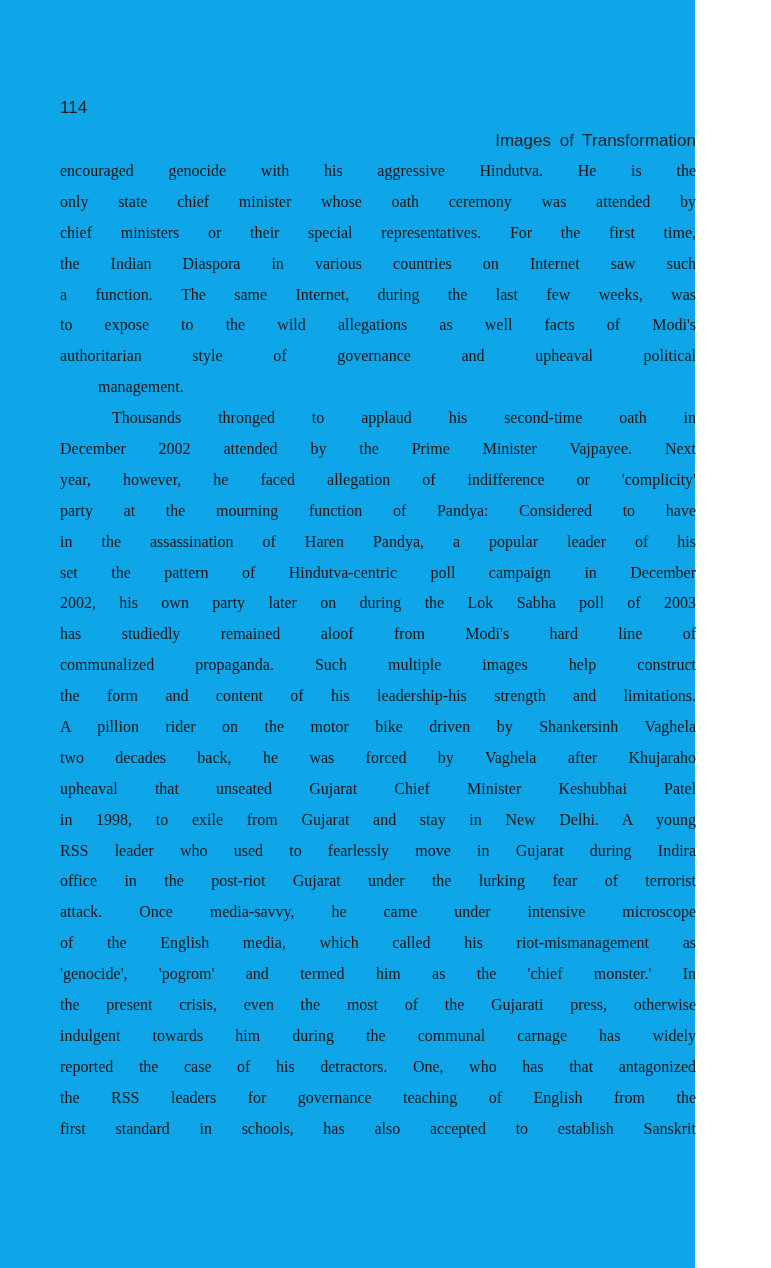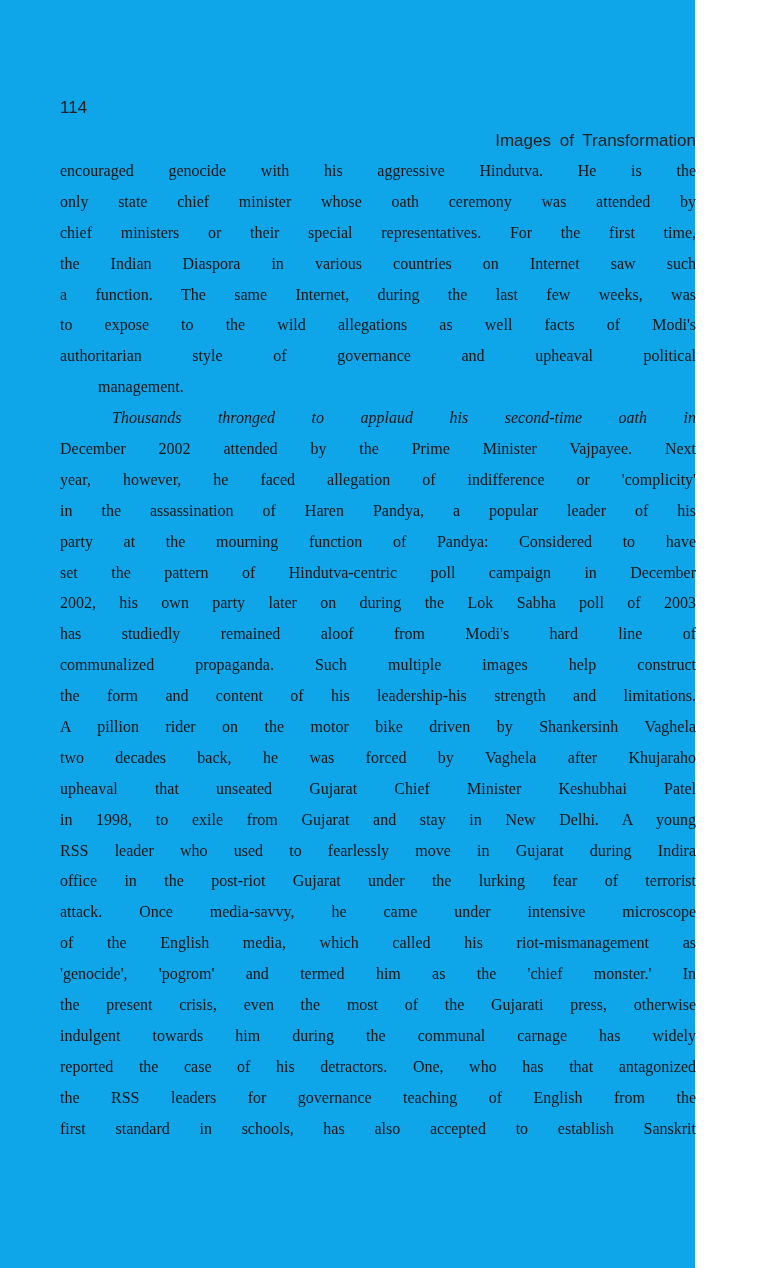--- a/index.html
+++ b/index.html
@@ -60,21 +60,20 @@
       text-align: justify;
       text-align-last: justify;
       overflow: visible;
     }
     .line.last {
       text-align-last: left;
       margin-left: 38px;
     }
     .line.indent {
       padding-left: 52px;
-      font-style: italic;
     }
   </style>
 </head>
 <body>
 
 <div class="page">
 
   <div class="running-head">
     <span class="folio">114</span>
     <span class="title">Images of Transformation</span>
@@ -90,22 +89,22 @@
       <span class="line">a function. The same Internet, during the last few weeks, was</span>
       <span class="line">to expose to the wild allegations as well facts of Modi's</span>
       <span class="line">authoritarian style of governance and upheaval political</span>
       <span class="line last">management.</span>
     </div>
 
     <div>
       <span class="line indent">Thousands thronged to applaud his second-time oath in</span>
       <span class="line">December 2002 attended by the Prime Minister Vajpayee. Next</span>
       <span class="line">year, however, he faced allegation of indifference or 'complicity'</span>
+      <span class="line">party at the mourning function of Pandya: Considered to have</span>
       <span class="line">in the assassination of Haren Pandya, a popular leader of his</span>
-      <span class="line">party at the mourning function of Pandya: Considered to have</span>
       <span class="line">set the pattern of Hindutva-centric poll campaign in December</span>
       <span class="line">2002, his own party later on during the Lok Sabha poll of 2003</span>
       <span class="line">has studiedly remained aloof from Modi's hard line of</span>
       <span class="line">communalized propaganda. Such multiple images help construct</span>
       <span class="line">the form and content of his leadership-his strength and limitations.</span>
       <span class="line">A pillion rider on the motor bike driven by Shankersinh Vaghela</span>
       <span class="line">two decades back, he was forced by Vaghela after Khujaraho</span>
       <span class="line">upheaval that unseated Gujarat Chief Minister Keshubhai Patel</span>
       <span class="line">in 1998, to exile from Gujarat and stay in New Delhi. A young</span>
       <span class="line">RSS leader who used to fearlessly move in Gujarat during Indira</span>

